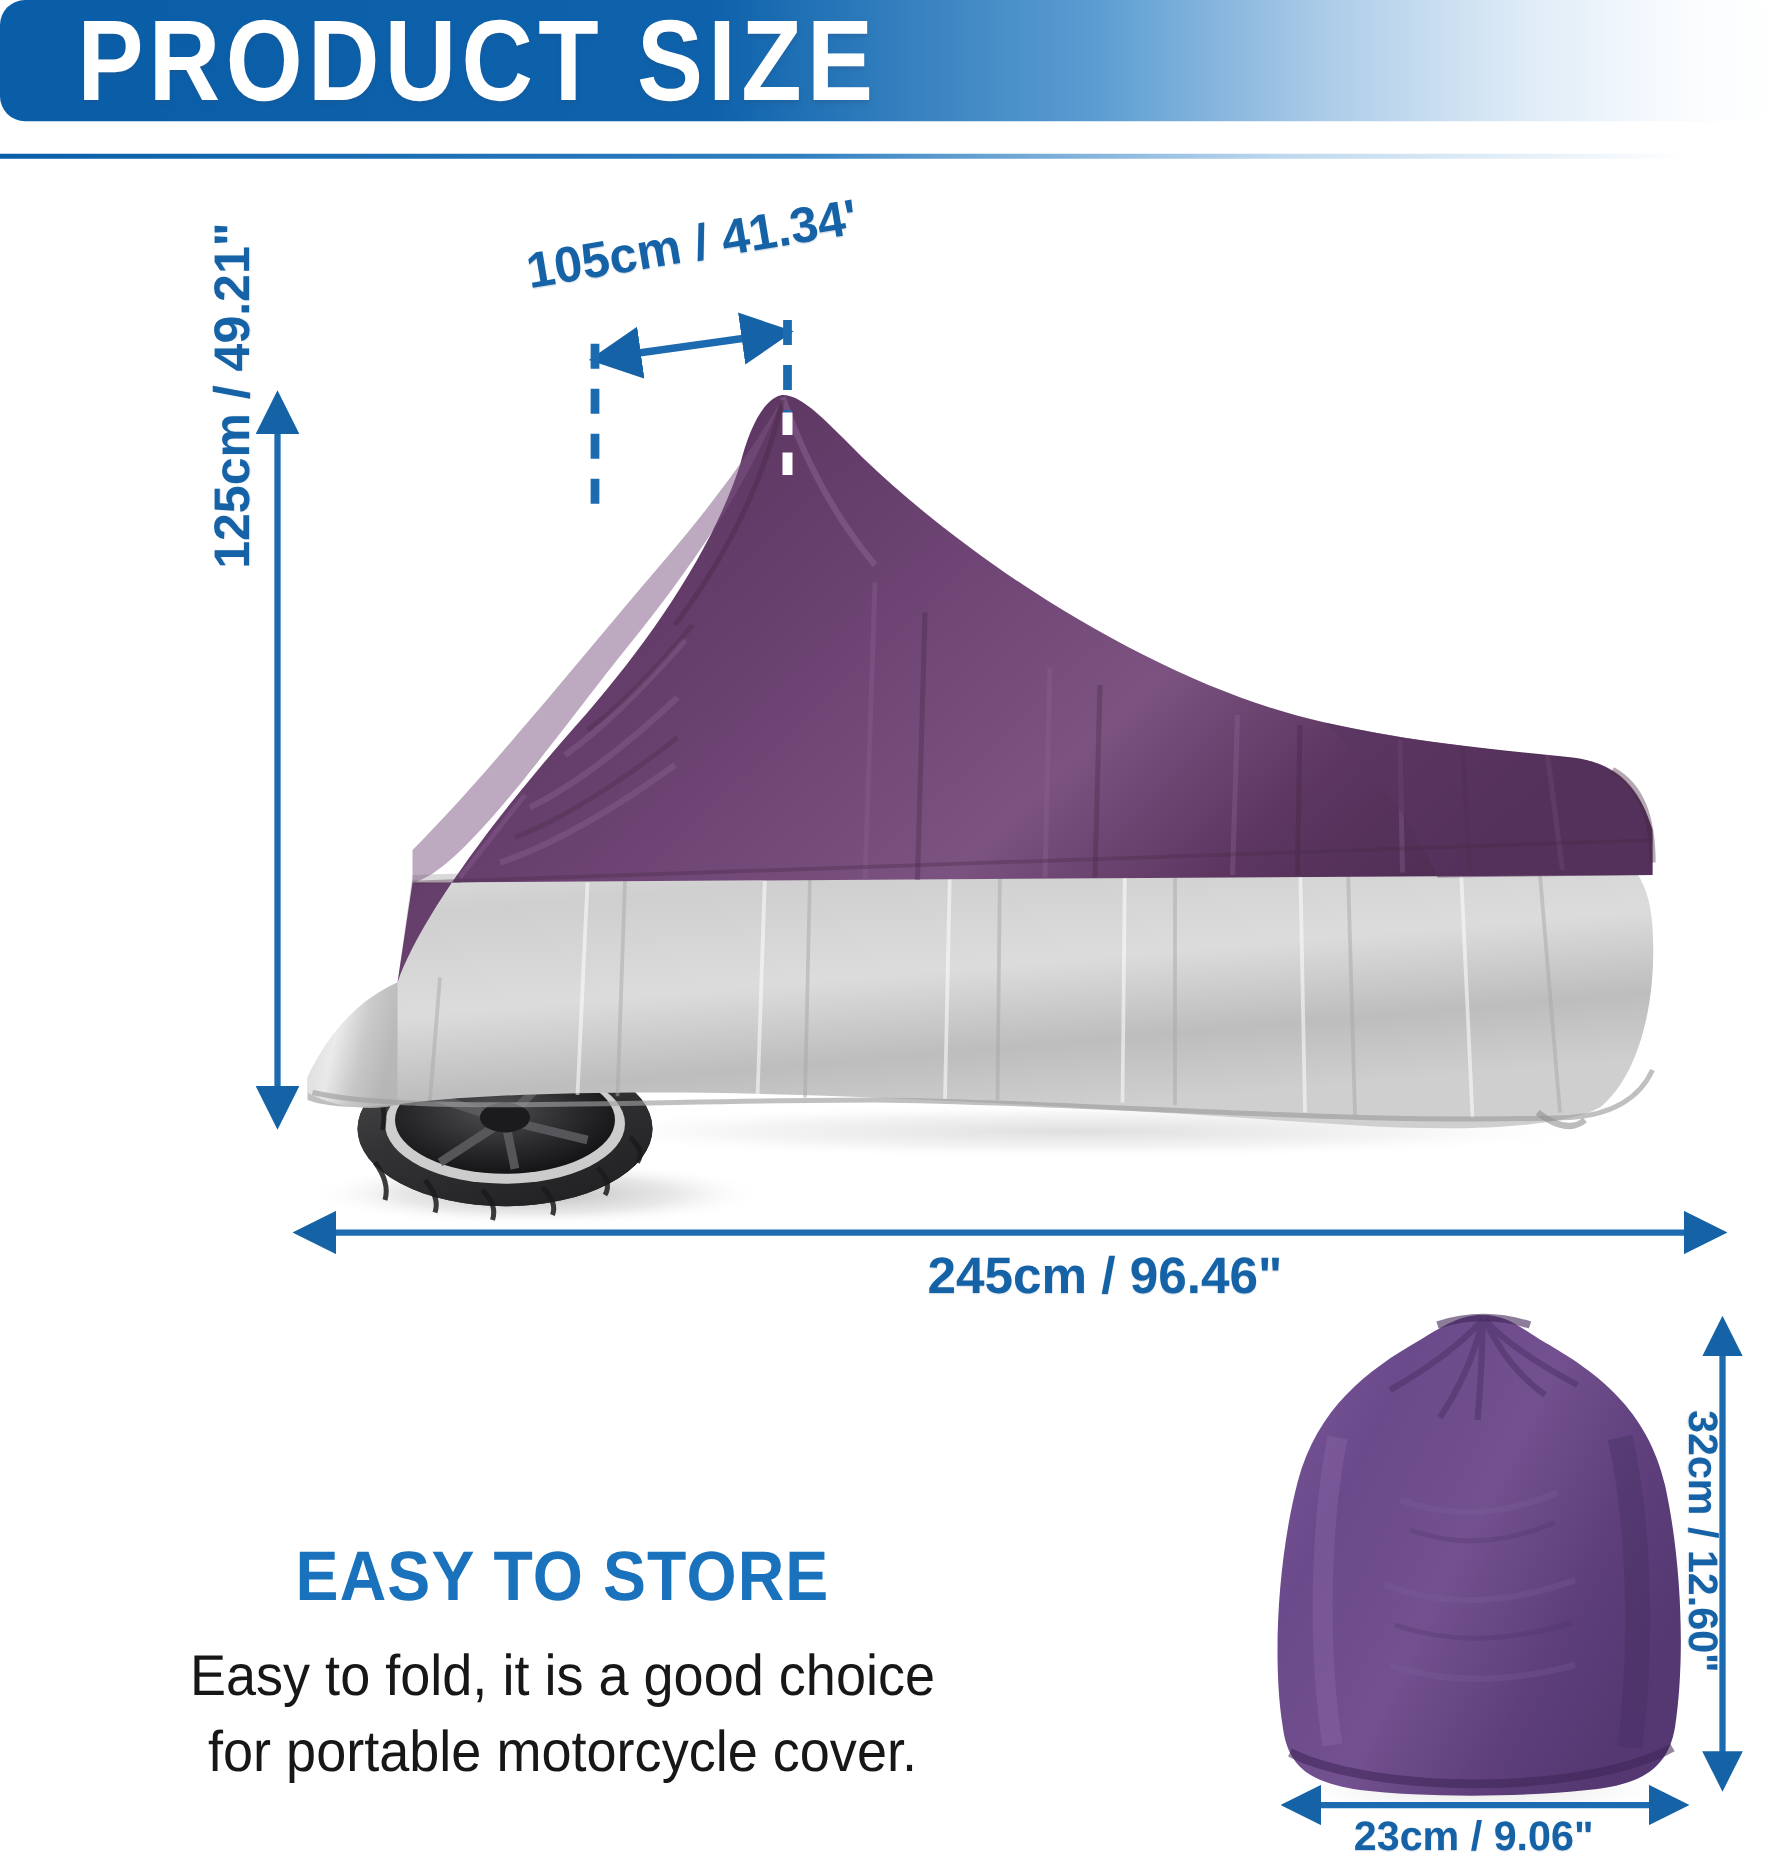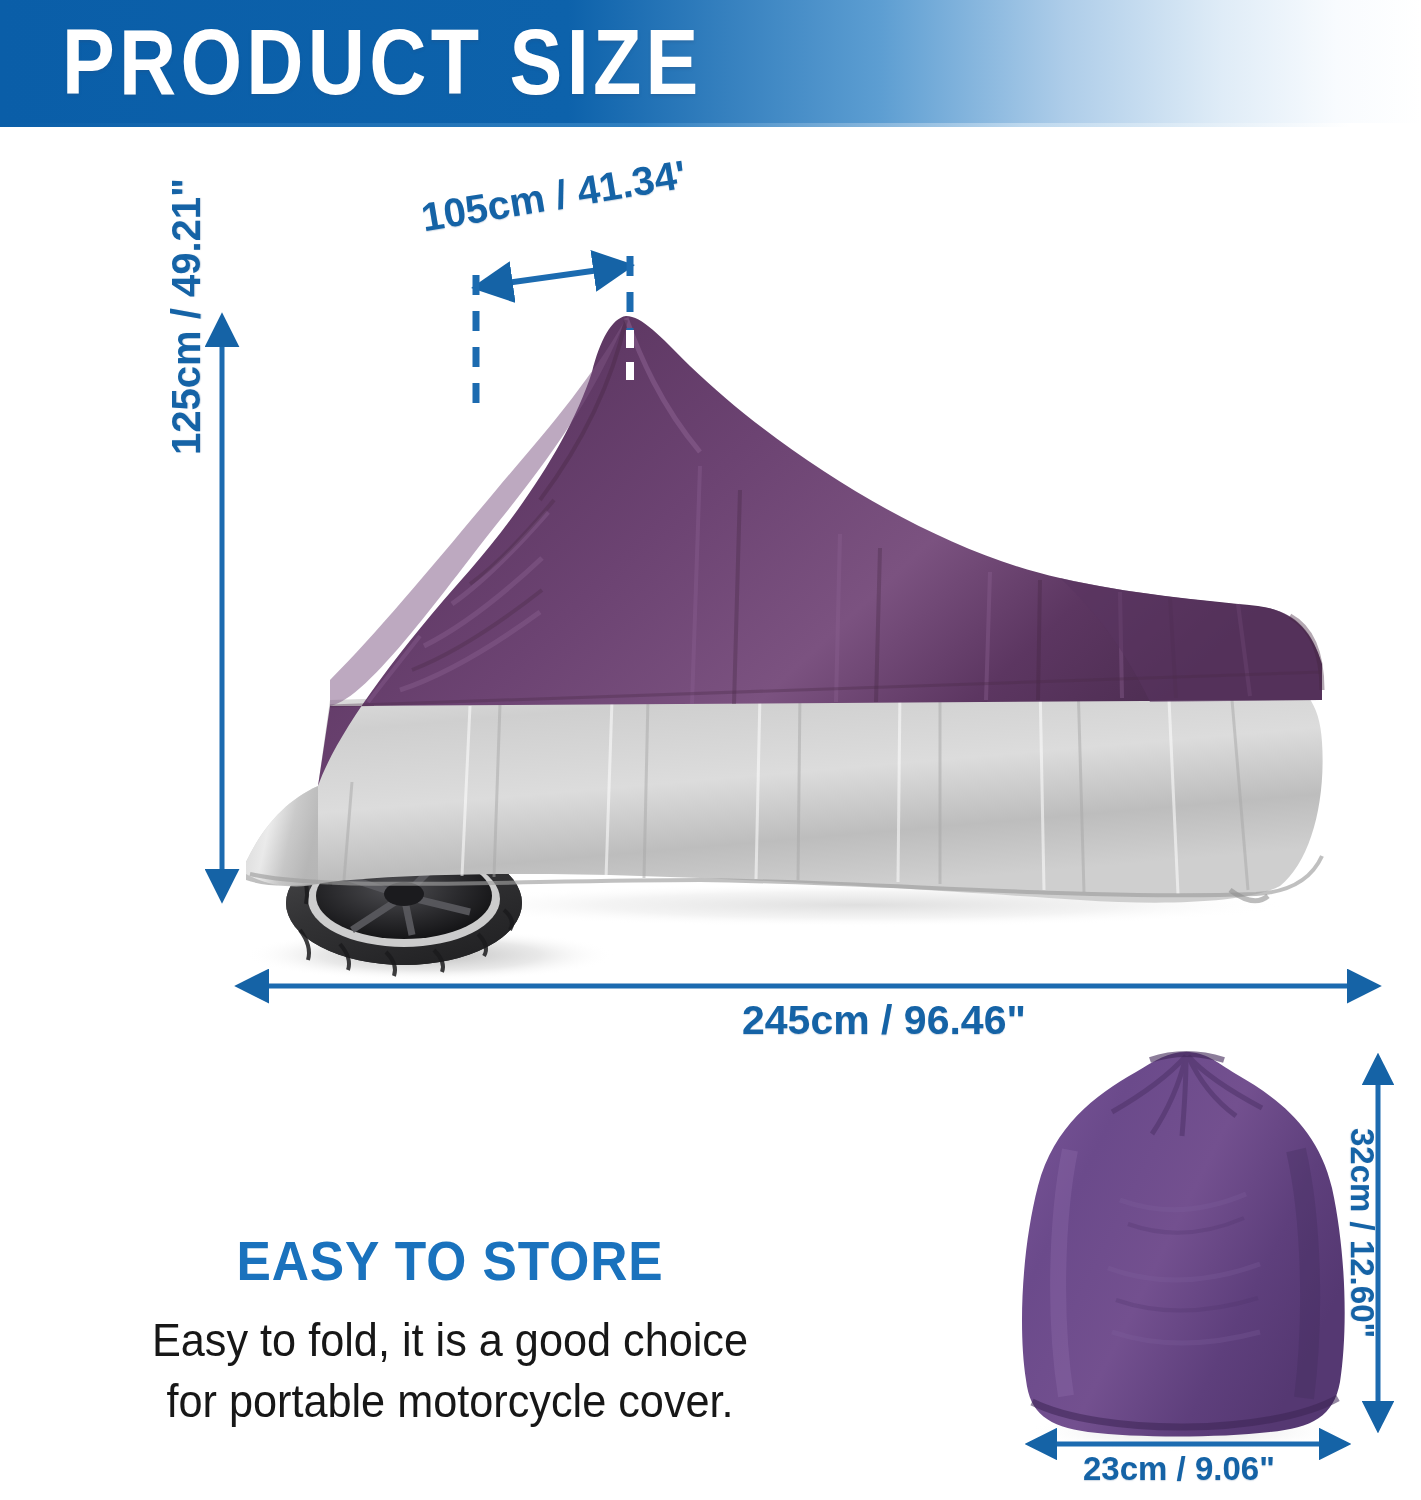--- a/index.html
+++ b/index.html
@@ -7,23 +7,24 @@
     width:1421px;height:1500px;
     background:#ffffff;
     font-family:"Liberation Sans","DejaVu Sans",sans-serif;
     overflow:hidden;
     position:relative;
   }
   #stage{position:absolute;inset:0;width:1421px;height:1500px;overflow:hidden;}
 
   
   .header{
-    position:absolute;left:0;top:0;width:1421px;height:123px;
+    position:absolute;left:0;top:0;width:1421px;height:97px;
     background:linear-gradient(90deg,#0a5ea8 0%,#0d62ab 40%,#5d9ed2 62%,#aecde9 75%,#dfecf7 86%,#f8fbfe 94%,#ffffff 100%);
     overflow:hidden;
+    border-radius:20px;
   }
   .header-title{
     position:absolute;left:62px;top:50%;transform:translateY(-50%);
     color:#ffffff;
     font-size:92px;
     font-weight:bold;
     letter-spacing:5px;
     font-family:"Liberation Sans Narrow","Liberation Sans",sans-serif;
     transform-origin:left center;
     transform:translateY(-50%) scaleX(.86);

